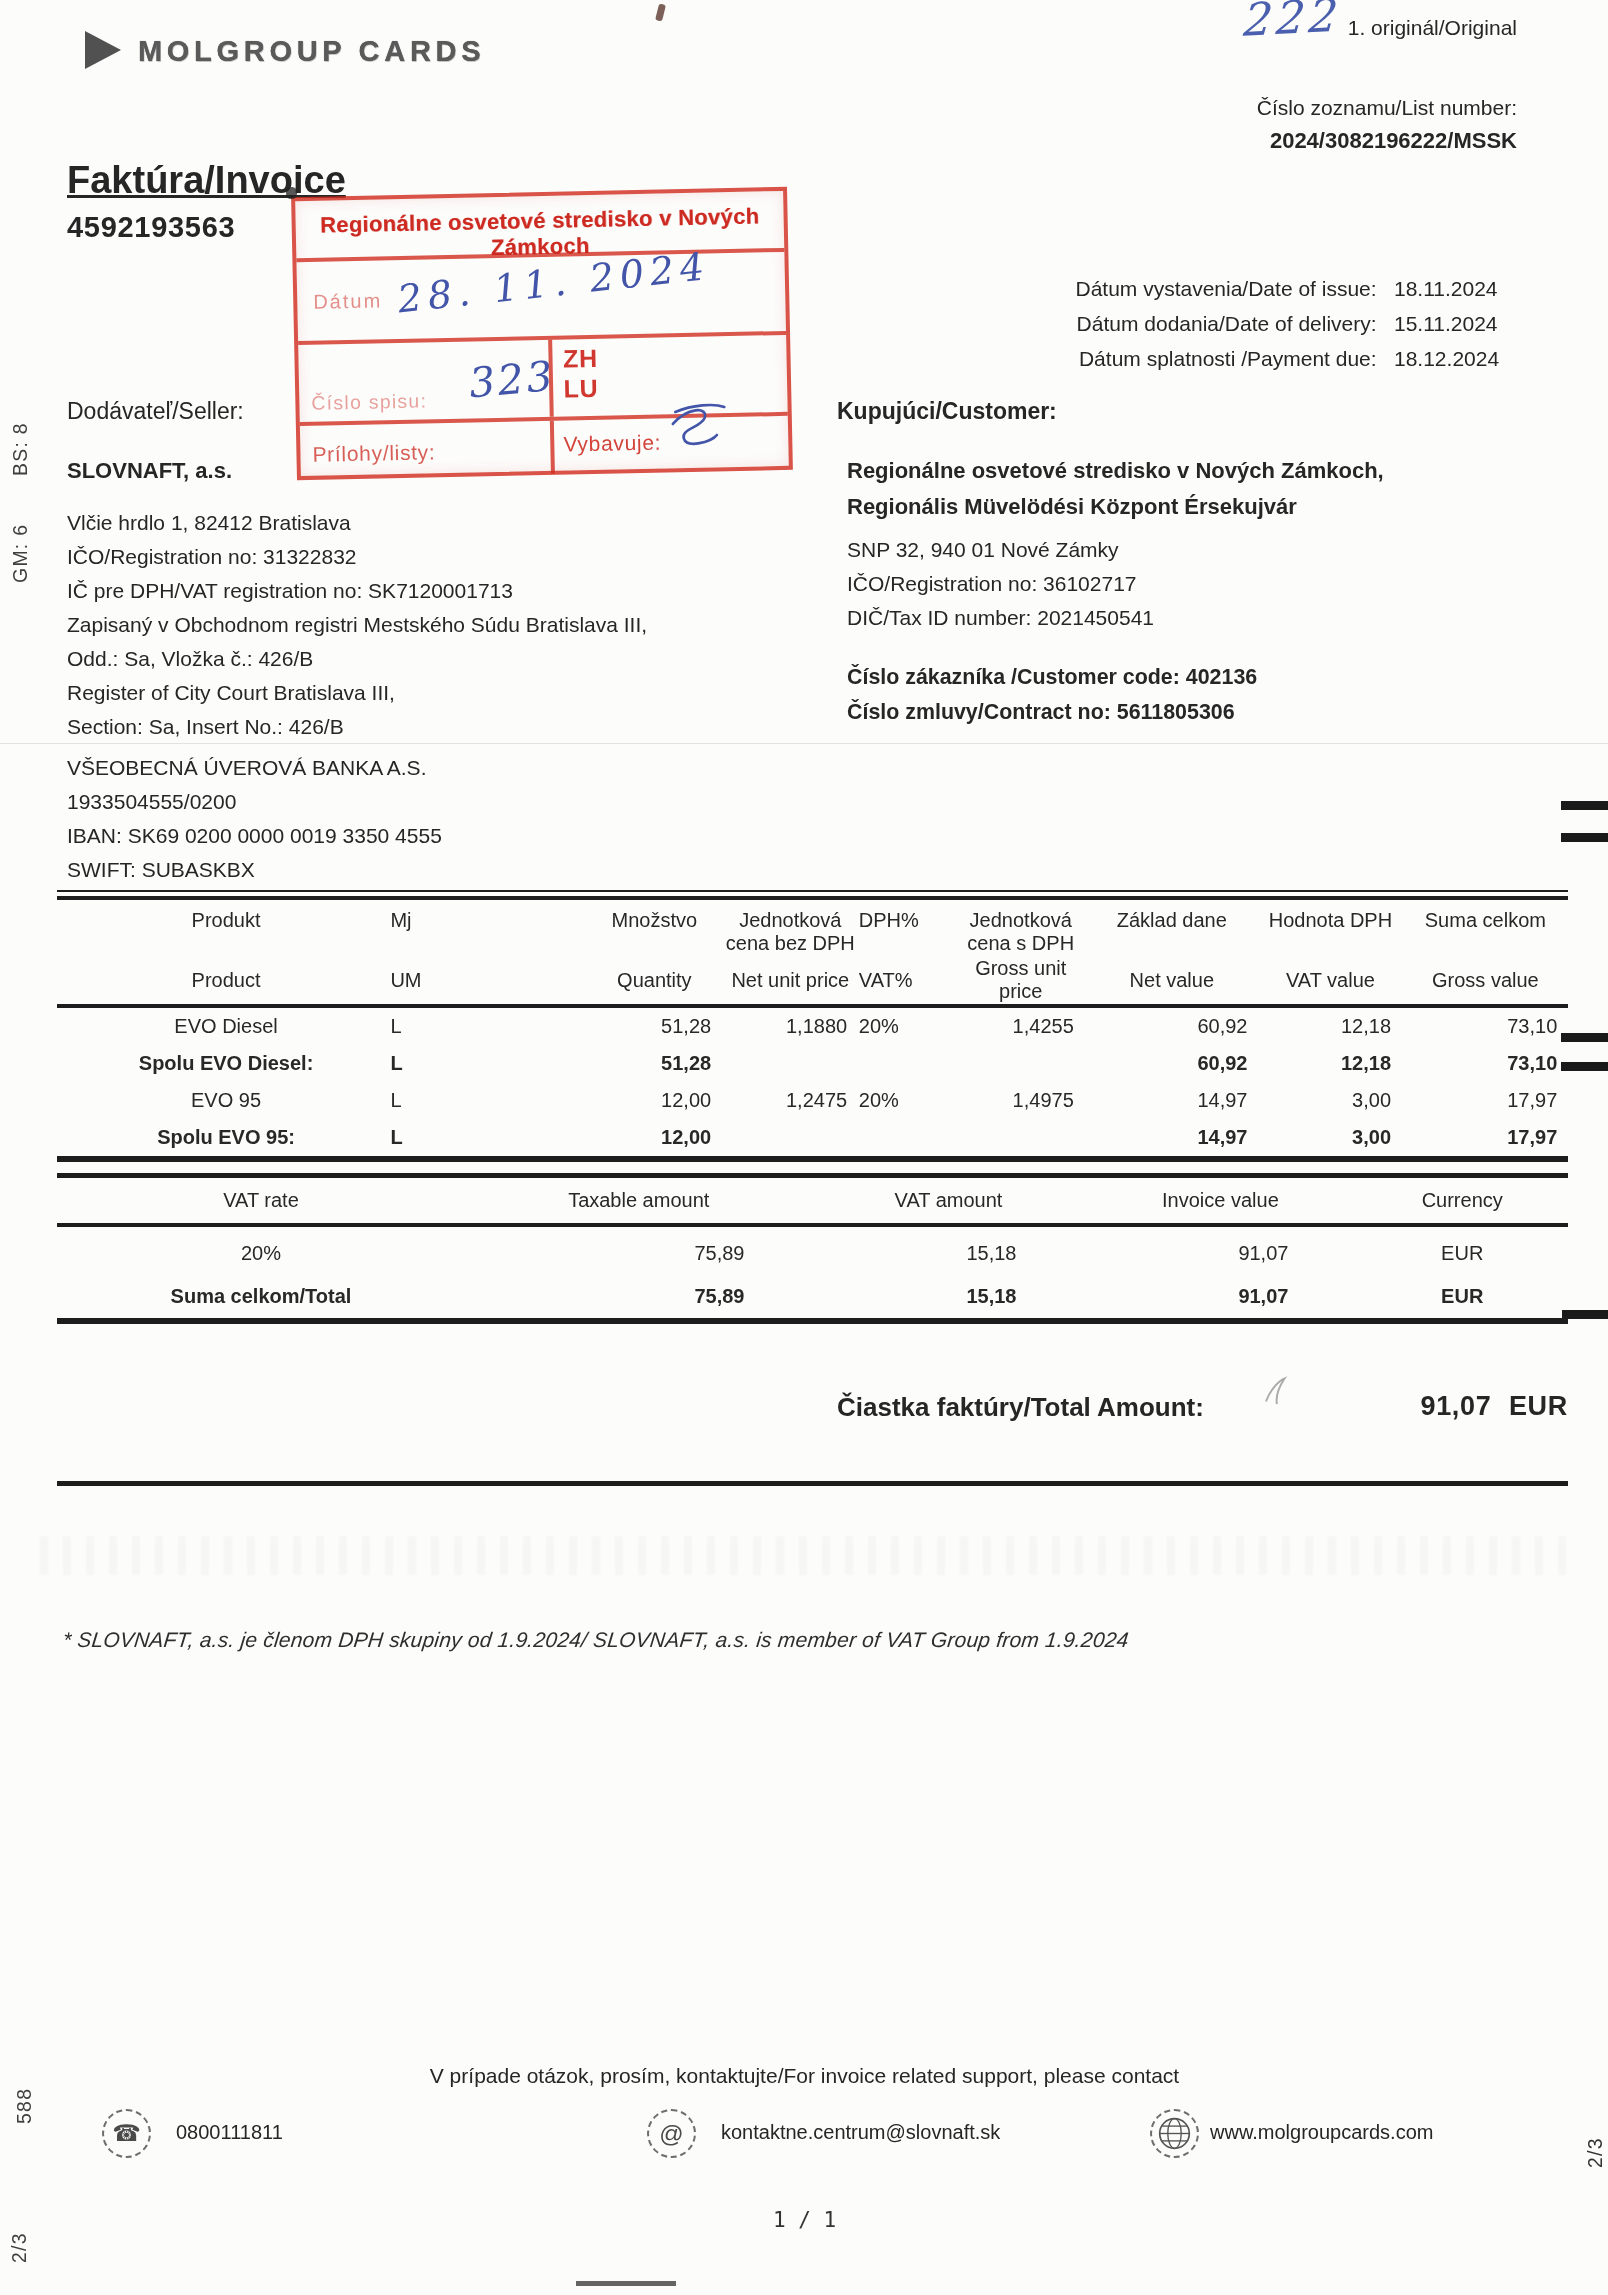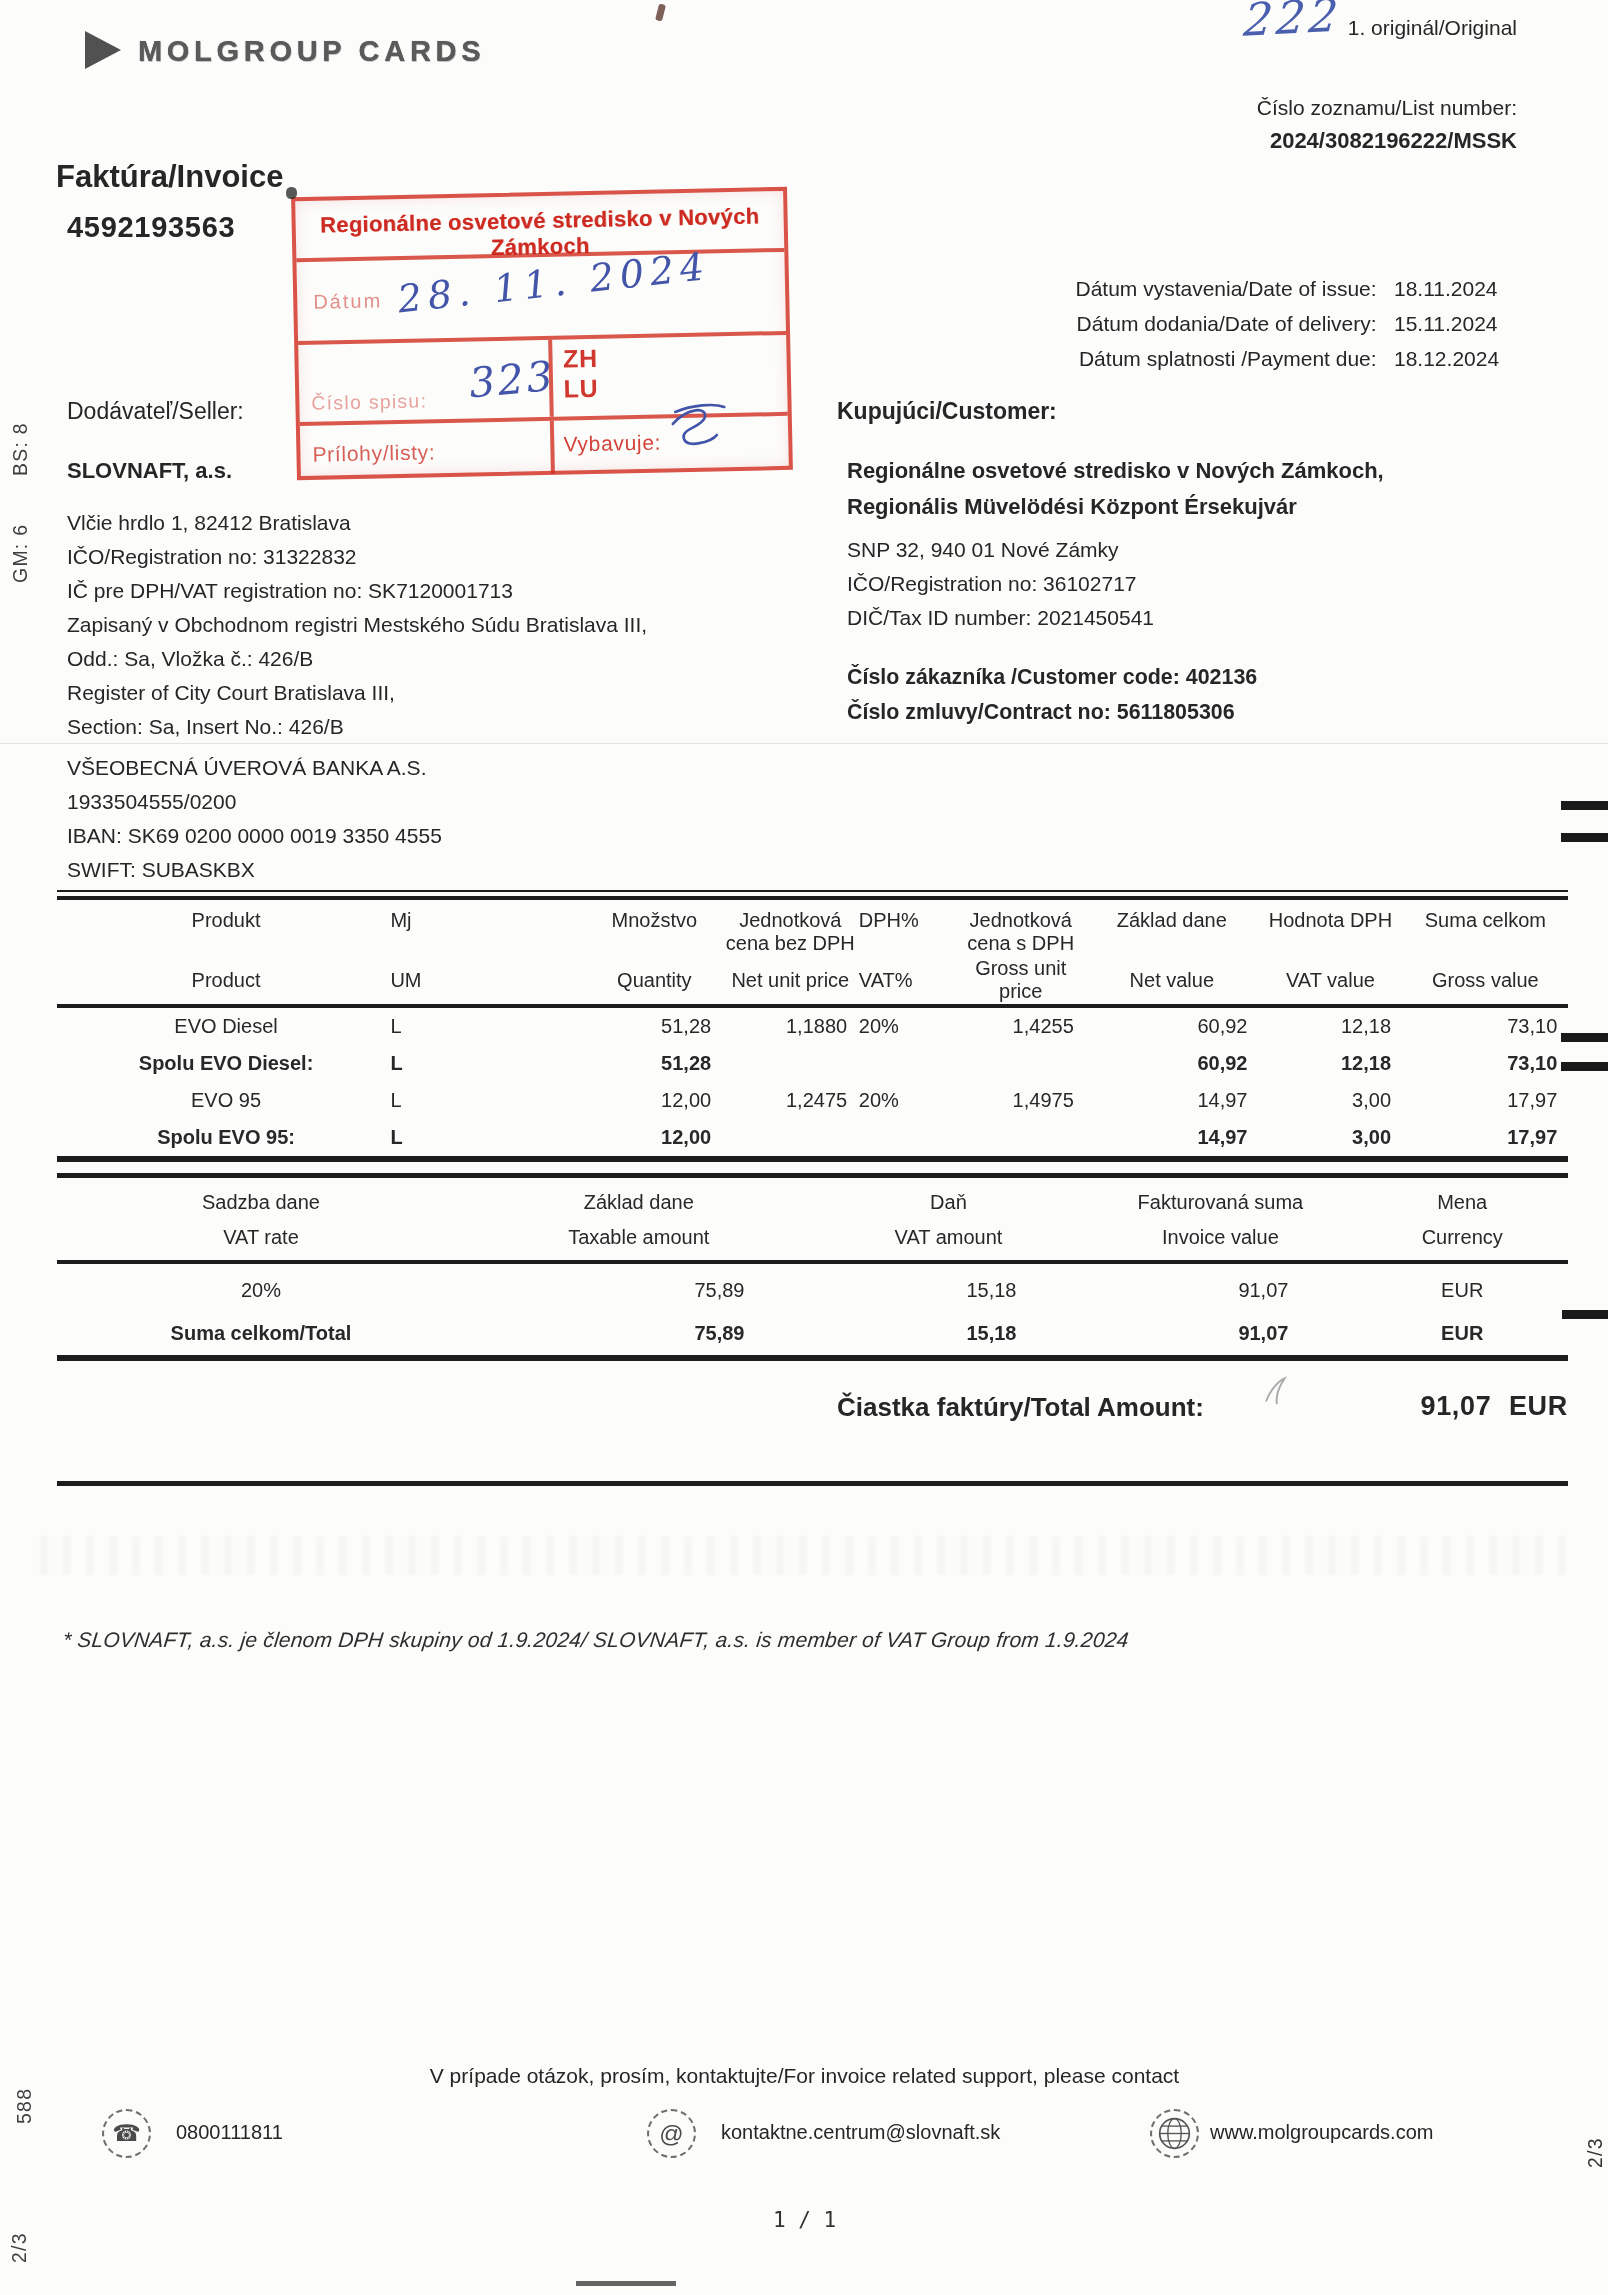--- a/index.html
+++ b/index.html
@@ -11,21 +11,21 @@
     border-top:19.4px solid transparent;border-bottom:19.4px solid transparent;
     border-left:36px solid #515151;filter:blur(0.3px);}
   #logo-text{left:138px;top:35px;font-size:29px;font-weight:700;letter-spacing:4.7px;
     color:#5a5a5a;text-shadow:0 0 0.7px rgba(70,70,70,.9),0.7px 0.7px 0 rgba(130,130,130,.4);}
   #copy-mark{left:1244px;top:-9.4px;font-family:"DejaVu Serif",serif;font-style:italic;
     font-size:45px;color:#4a5fae;transform:rotate(-3deg) skewX(-8deg);letter-spacing:4px;}
   #top-right{right:92px;top:10.7px;text-align:right;font-size:21px;line-height:33px;}
   #list-number-label{margin-top:47px;}
   #list-number-value{font-size:22px;font-weight:700;}
   
-  #invoice-title{left:56px;top:159px;font-size:31px;font-weight:700;}
+  #invoice-title{left:67px;top:159px;font-size:38px;font-weight:700;text-decoration:underline;}
   #invoice-number{left:67px;top:211px;font-size:29px;font-weight:700;letter-spacing:0.7px;}
   
   #stamp{left:294px;top:192px;width:488px;height:275px;transform:rotate(-1.2deg);
     border:4px solid rgba(209,45,33,.82);box-shadow:inset 0 0 13.4px rgba(209,45,33,.12);
     color:#cf2a1f;}
   #stamp .srow{position:relative;border-bottom:4px solid rgba(209,45,33,.8);}
   #stamp-title-row{height:57px;}
   #stamp-title{position:absolute;left:0;right:0;top:12px;text-align:center;font-size:22px;
     font-weight:700;letter-spacing:0.3px;color:rgba(203,34,24,.92);
     text-shadow:0.7px 0 0 rgba(203,34,24,.45);}
@@ -337,27 +337,20 @@
     <div class="rline-thick" style="height:4.7px;"></div>
     <table id="vtable">
       <colgroup>
         <col style="width:27%">
           <col style="width:23%">
           <col style="width:18%">
         <col style="width:18%">
           <col style="width:14%">
       </colgroup>
       <thead>
-        <tr class="sk">
-          <th>Sadzba dane</th>
-          <th>Základ dane</th>
-          <th>Daň</th>
-          <th>Fakturovaná suma</th>
-          <th>Mena</th>
-        </tr>
         <tr class="en">
           <th>VAT rate</th>
           <th>Taxable amount</th>
           <th>VAT amount</th>
           <th>Invoice value</th>
           <th>Currency</th>
         </tr>
       </thead>
       <tbody>
         <tr>

